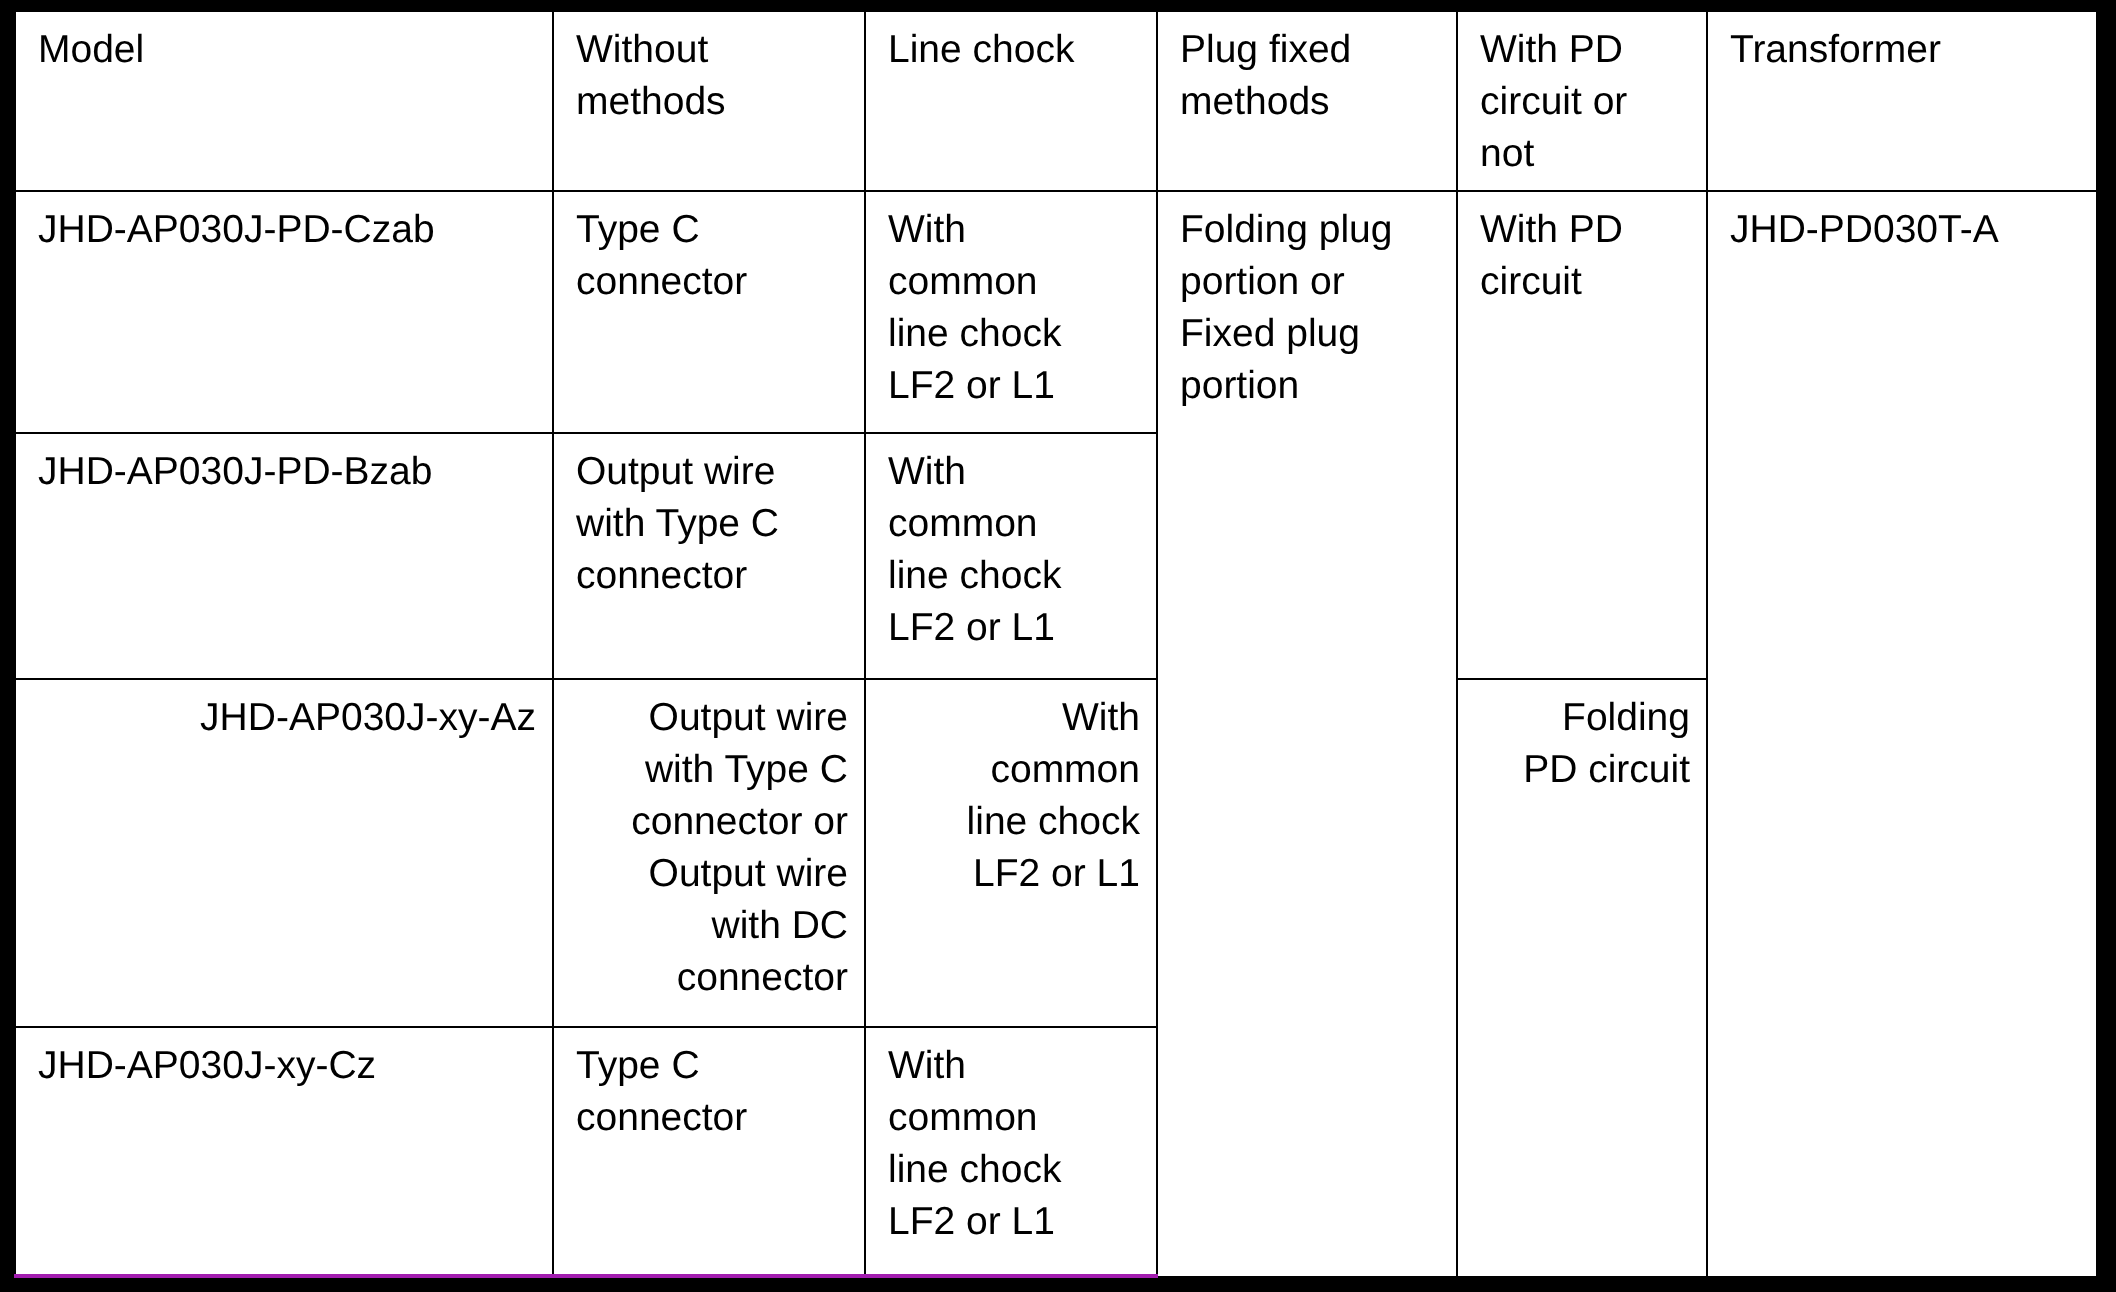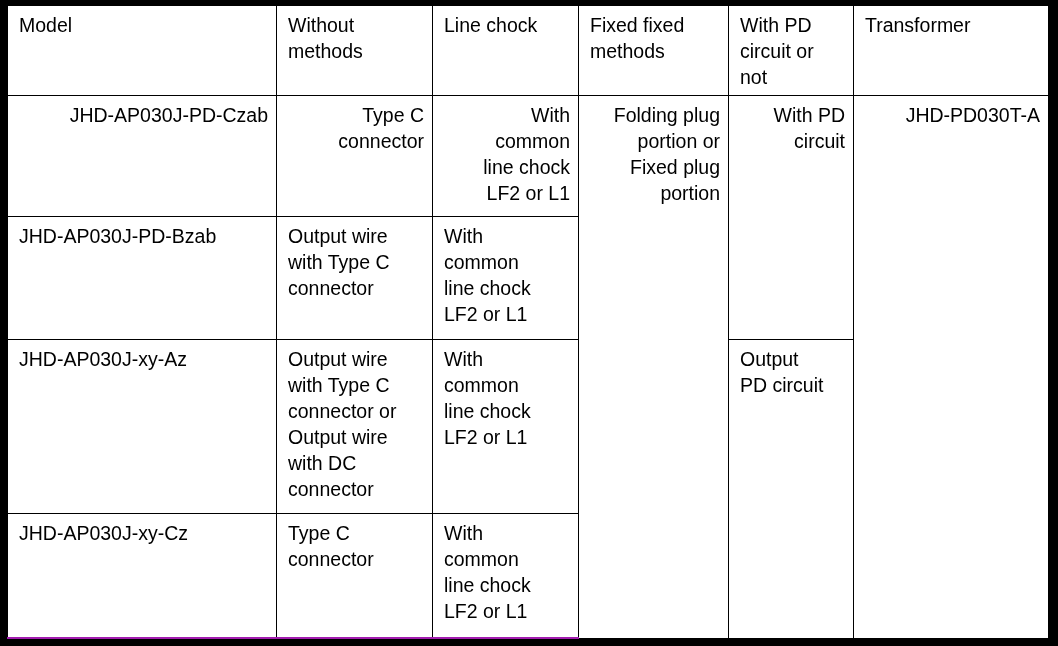--- a/index.html
+++ b/index.html
@@ -38,23 +38,23 @@
     line-height: 26px;
     font-family: "Liberation Sans", sans-serif;
     color: #000000;
     font-weight: normal;
     word-wrap: break-word;
     white-space: pre-line;
   }
   table.spec-table tr.header-row td {
     height: 79px;
   }
-  table.spec-table tr.row-1 td { height: 110px; text-align: right; }
+  table.spec-table tr.row-1 td { height: 110px; }
   table.spec-table tr.row-2 td { height: 112px; }
-  table.spec-table tr.row-3 td { height: 163px; }
+  table.spec-table tr.row-3 td { height: 163px; text-align: right; }
   table.spec-table tr.row-4 td { height: 113px; }
 
   
   col.c-model       { width: 269px; }
   col.c-output      { width: 156px; }
   col.c-chock       { width: 146px; }
   col.c-plug        { width: 150px; }
   col.c-pd          { width: 125px; }
   col.c-transformer { width: 195px; }
 
@@ -77,21 +77,21 @@
       <col class="c-pd">
       <col class="c-transformer">
     </colgroup>
     <tbody>
 
       <tr class="header-row">
         <td>Model</td>
         <td>Without
 methods</td>
         <td>Line chock</td>
-        <td>Fixed fixed
+        <td>Plug fixed
 methods</td>
         <td>With PD
 circuit or
 not</td>
         <td>Transformer</td>
       </tr>
 
       <tr class="row-1">
         <td>JHD-AP030J-PD-Czab</td>
         <td>Type C
@@ -125,21 +125,21 @@
         <td>Output wire
 with Type C
 connector or
 Output wire
 with DC
 connector</td>
         <td>With
 common
 line chock
 LF2 or L1</td>
-        <td rowspan="2">Output
+        <td rowspan="2">Folding
 PD circuit</td>
       </tr>
 
       <tr class="row-4">
         <td>JHD-AP030J-xy-Cz</td>
         <td>Type C
 connector</td>
         <td>With
 common
 line chock

